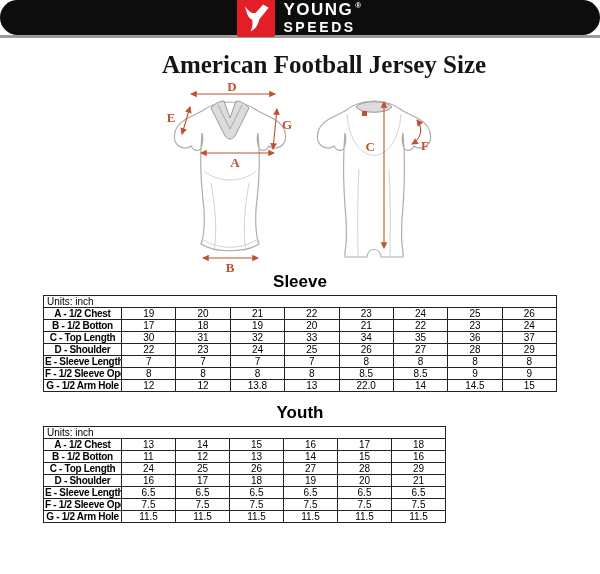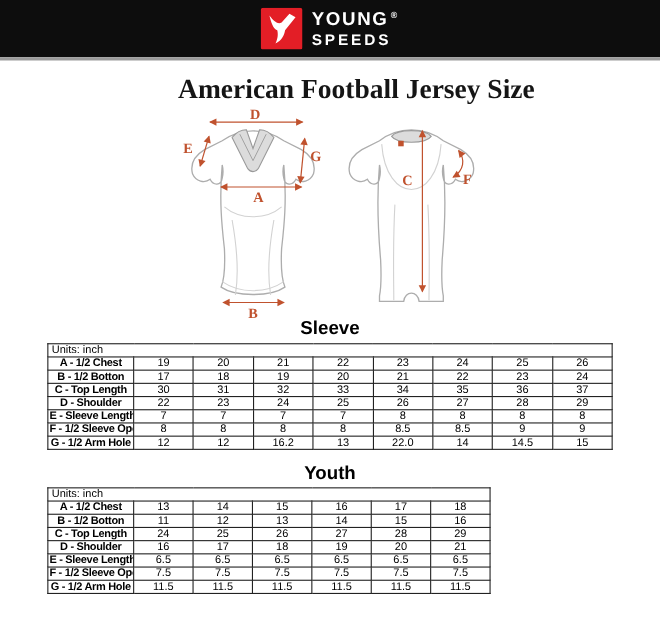--- a/index.html
+++ b/index.html
@@ -1,21 +1,21 @@
 <!DOCTYPE html>
 <html><head>
 <meta charset="utf-8">
 <style>
   html,body{margin:0;padding:0;}
   body{
     width:600px;height:574px;background:#ffffff;overflow:hidden;
     font-family:"Liberation Sans",sans-serif;color:#000;
   }
   
-  .banner{height:52px;background:#0d0d0d;display:flex;align-items:center;justify-content:center;}
+  .banner{height:35px;background:#0d0d0d;display:flex;align-items:center;justify-content:center;border-radius:18px;}
   .banner-edge{height:3px;background:#9b9b9b;}
   .logo{display:flex;align-items:center;gap:8px;}
   .logo-mark svg{display:block;width:38px;height:38px;}
   .brand-text{color:#fff;font-weight:bold;line-height:1;}
   .brand-line1{font-size:17px;letter-spacing:1.5px;position:relative;display:inline-block;}
   .brand-line1 .reg{font-size:8px;position:relative;top:-7px;margin-left:2px;}
   .brand-line2{font-size:14px;letter-spacing:2.6px;margin-top:2px;}
   
   h1.page-title{
     margin:13px 0 0;text-align:center;font-family:"Liberation Serif",serif;
@@ -189,21 +189,21 @@
         <td class="val-cell">8</td>
         <td class="val-cell">8.5</td>
         <td class="val-cell">8.5</td>
         <td class="val-cell">9</td>
         <td class="val-cell">9</td>
       </tr>
       <tr>
         <td class="row-label">G - 1/2 Arm Hole</td>
         <td class="val-cell">12</td>
         <td class="val-cell">12</td>
-        <td class="val-cell">16.2</td>
+        <td class="val-cell">13.8</td>
         <td class="val-cell">13</td>
         <td class="val-cell">22.0</td>
         <td class="val-cell">14</td>
         <td class="val-cell">14.5</td>
         <td class="val-cell">15</td>
       </tr>
     </tbody>
   </table>
 
 <h2 class="section-heading heading-youth">Youth</h2>

